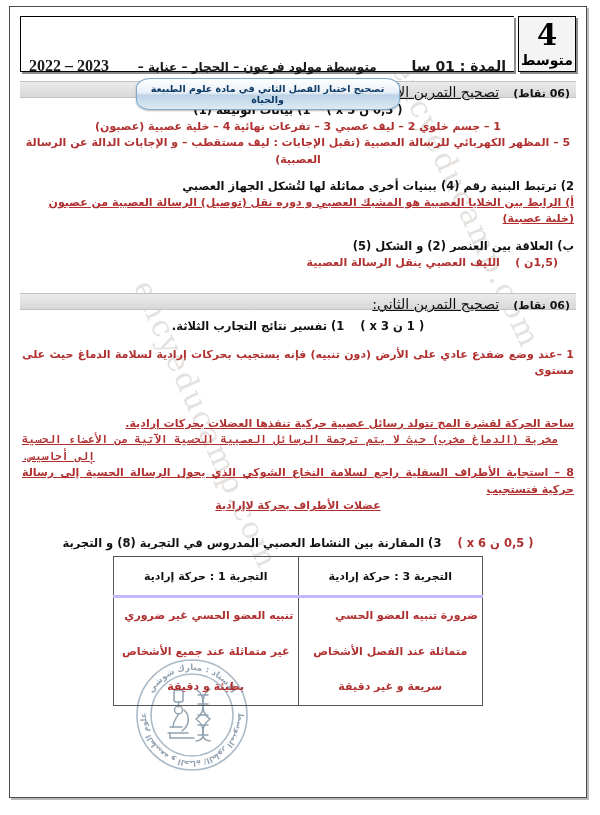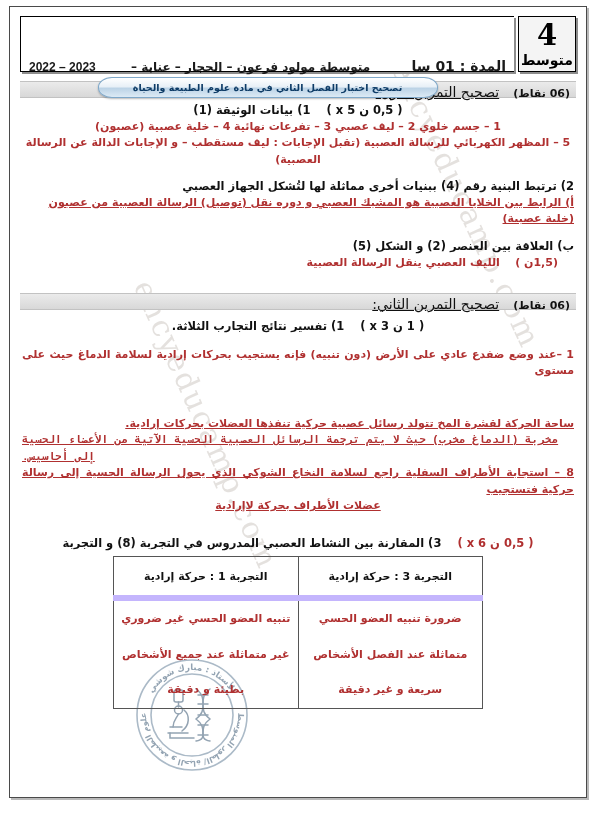--- a/index.html
+++ b/index.html
@@ -93,43 +93,43 @@
   }
   .hdr-row {
     display: flex;
     flex-direction: row;
     align-items: baseline;
     padding: 4px 8px 0 8px;
     font-size: 11px;
     font-weight: 700;
   }
   .hdr-year {
-    font-family: Liberation Sans, sans-serif;
-    font-size: 12px;
+    font-family: Liberation Serif, serif;
+    font-size: 16px;
     font-weight: 700;
     white-space: nowrap;
     direction: ltr;
   }
   .hdr-school {
     flex: 1 1 auto;
     text-align: center;
     font-size: 12px;
     font-weight: 700;
     white-space: nowrap;
     margin-top: 39px;
   }
   .hdr-dur {
     white-space: nowrap;
     font-size: 14px;
     font-weight: 700;
     padding-left: 6px;
   }
   .banner {
     margin: 3px auto 0 auto;
-    width: 340px;
+    width: 264px;
     text-align: center;
     font-size: 9.5px;
     font-weight: 700;
     color: #0d3b66;
     padding: 4px 10px;
     box-sizing: border-box;
     border: 1px solid #7fa8c9;
     border-radius: 14px / 10px;
     background: linear-gradient(#ffffff 0%, #e8f0f7 45%, #bcd3e6 55%, #dceaf5 100%);
     box-shadow: 0 1px 2px rgba(0,0,0,.28);
@@ -214,21 +214,21 @@
   }
   table.cmp td {
     font-size: 11px;
     font-weight: 700;
     color: #b03030;
     line-height: 1.4;
     border-top: none;
     border-bottom: none;
   }
   table.cmp tr.last td { border-bottom: 1px solid #555; }
-  table.cmp tr.first td { border-top: 6px solid #c4b5fd; }
+  table.cmp tr.first td { border-top: 3px solid #c4b5fd; text-align: right; }
 
   
   .stamp-wrap {
     position: absolute;
     left: 122px;
     top: 648px;
     width: 120px;
     height: 120px;
     opacity: .75;
   }

